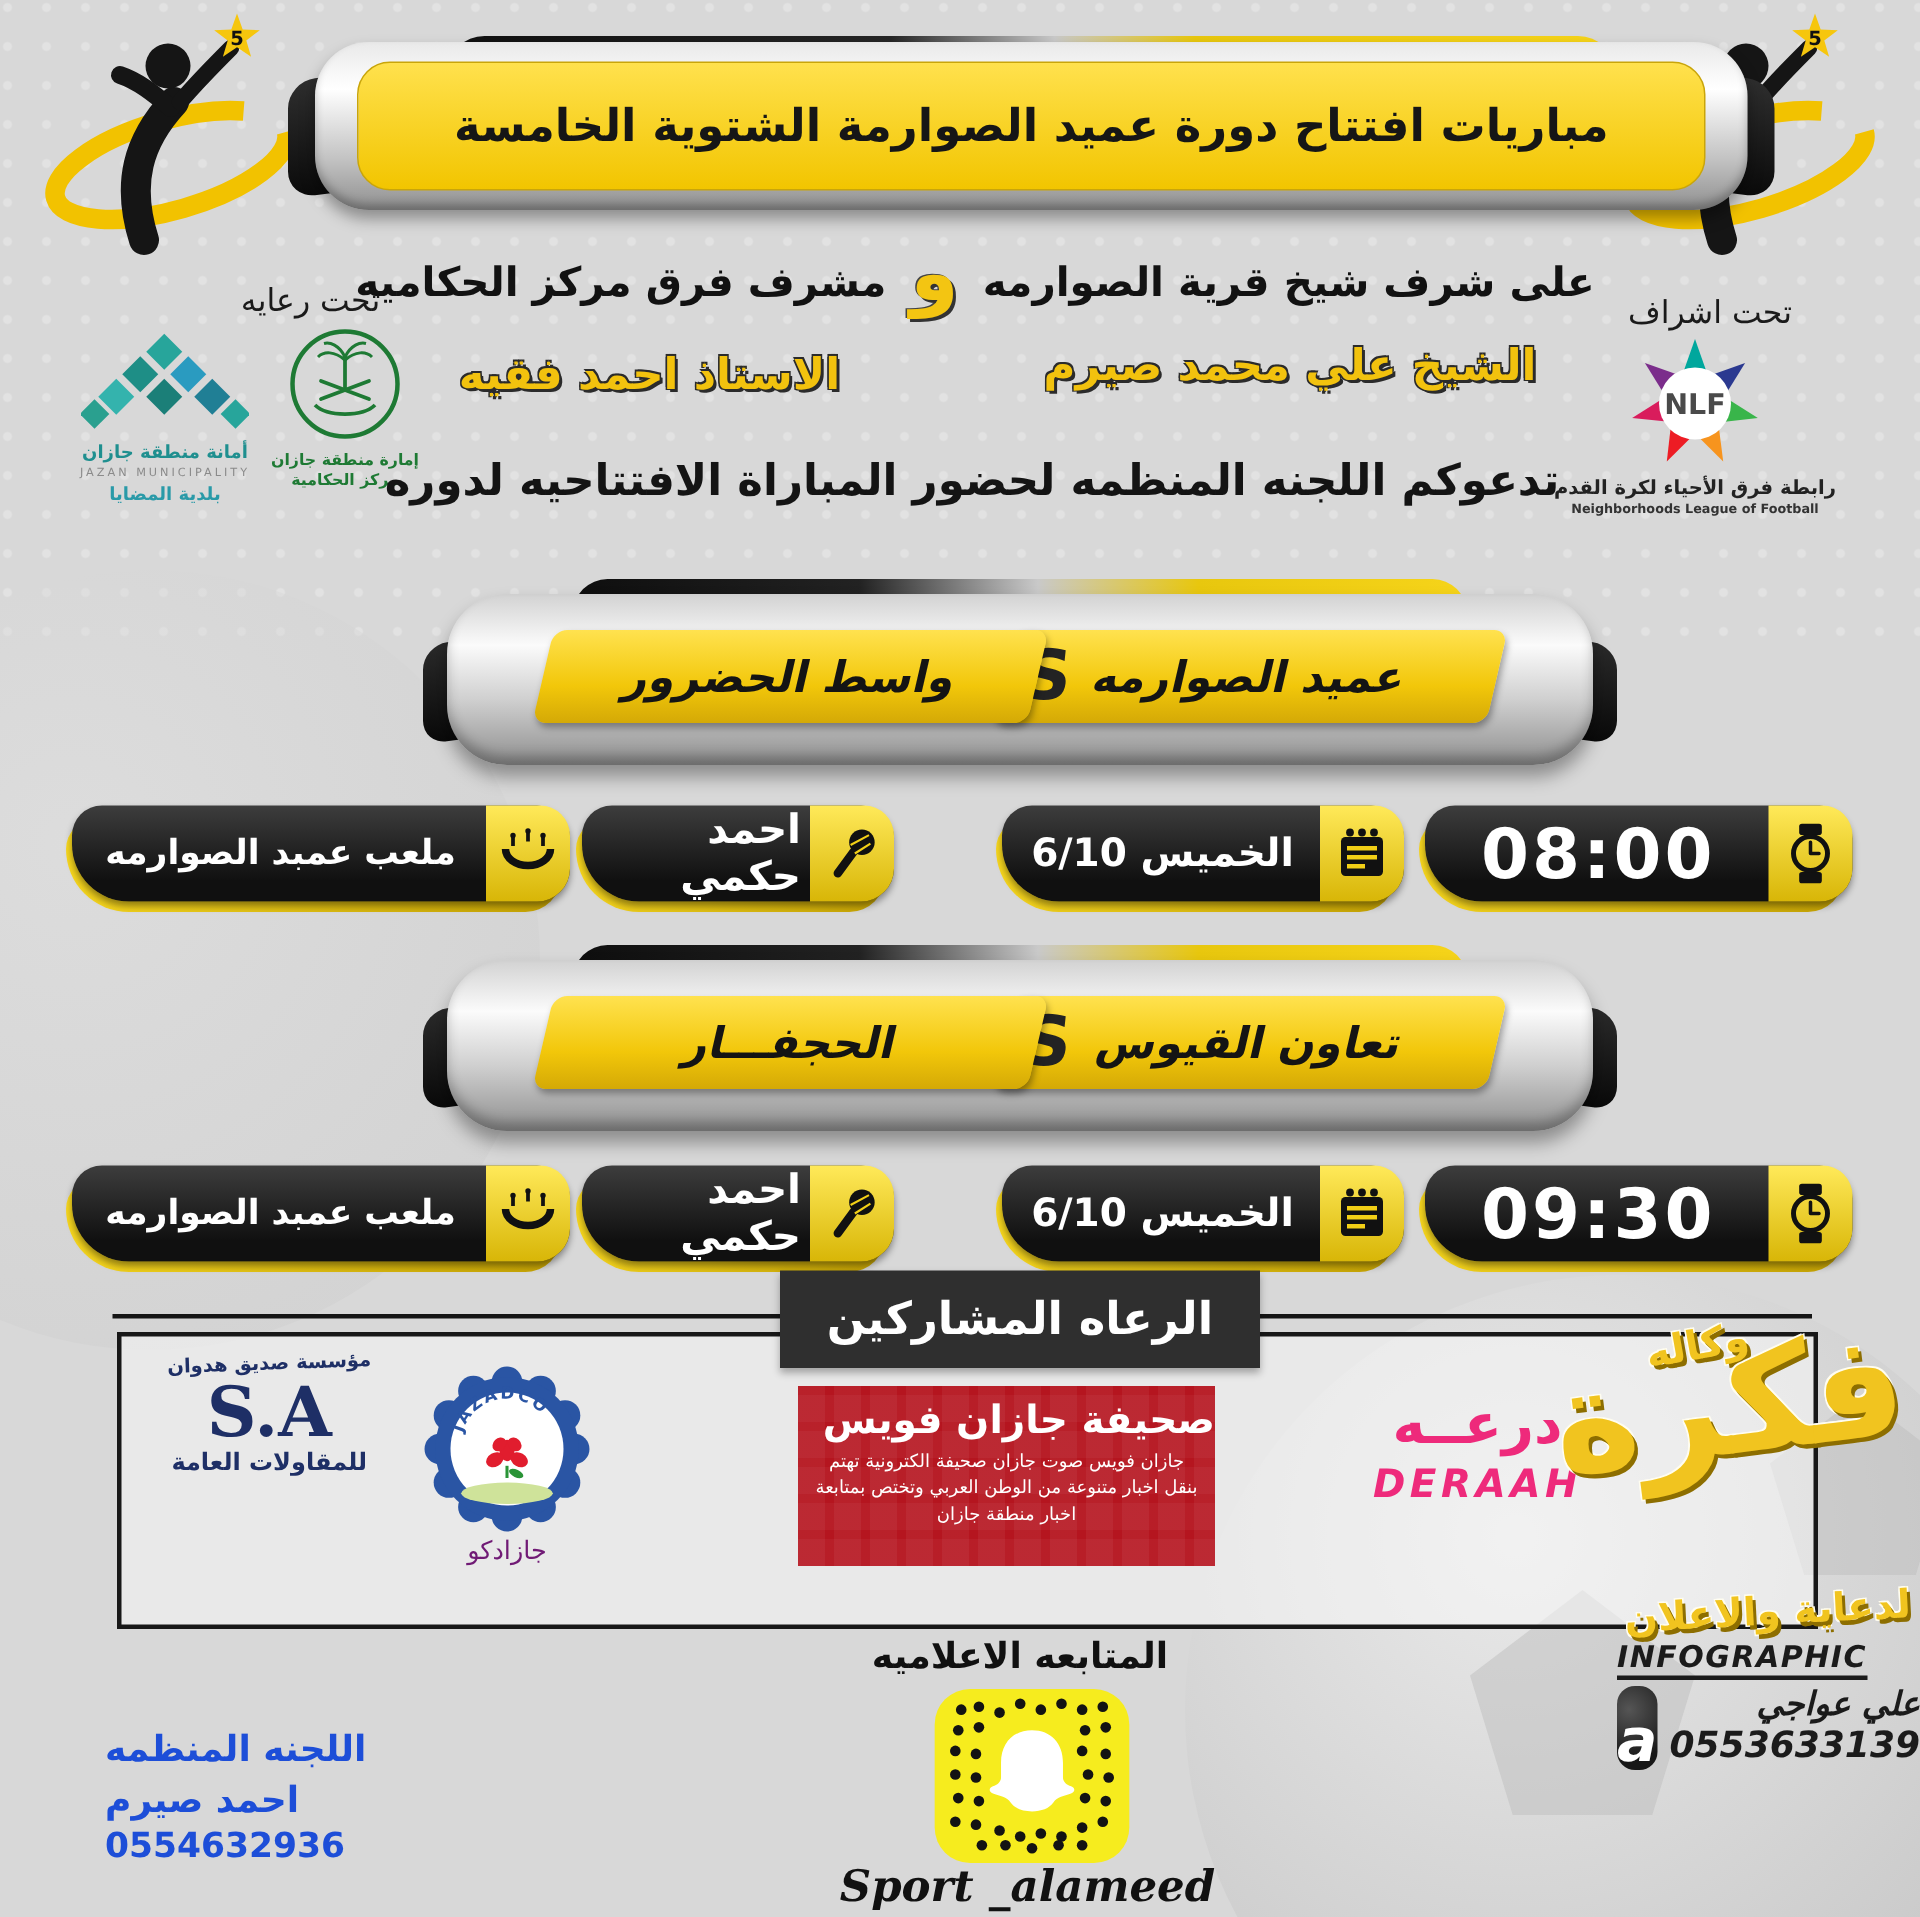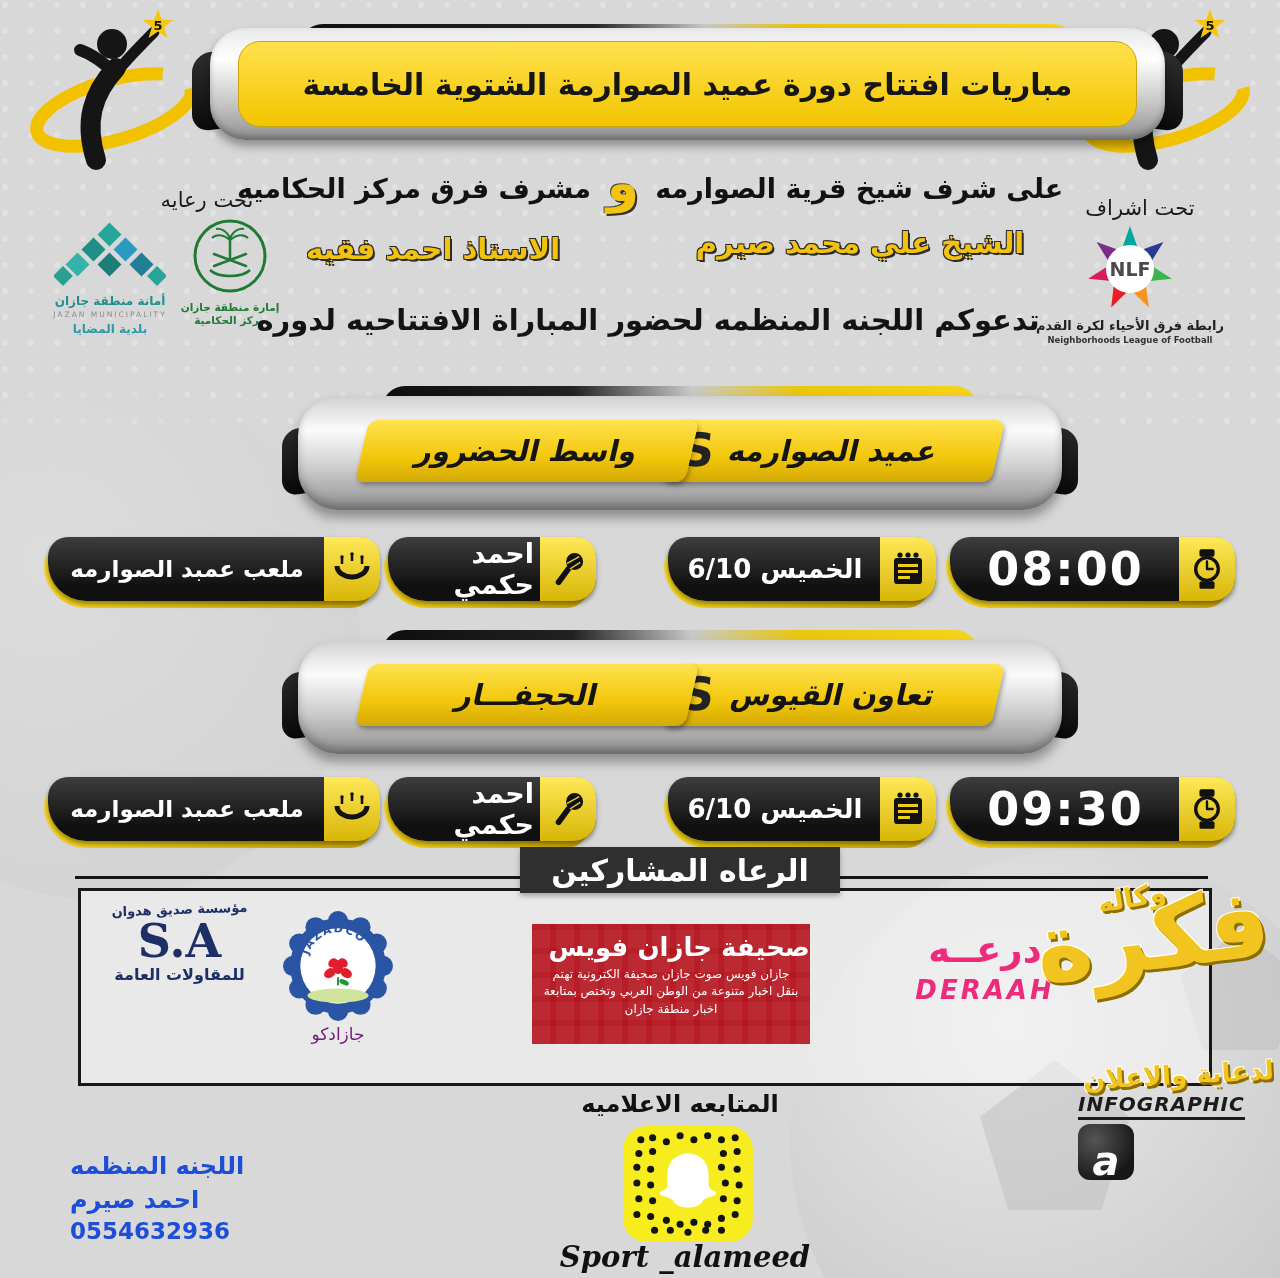--- a/index.html
+++ b/index.html
@@ -95,21 +95,21 @@
     background:linear-gradient(180deg,#ffe959,#d8b607);display:flex;align-items:center;justify-content:center;}
   .pill-text{position:absolute;left:8px;right:62px;top:0;bottom:0;display:flex;align-items:center;justify-content:center;
     color:#fff;font-weight:bold;direction:rtl;}
   .pill.stadium{left:48px;width:332px;}   .pill.stadium .pill-text{font-size:23px;}
   .pill.commentator{left:388px;width:208px;} .pill.commentator .pill-text{font-size:27px;}
   .pill.date{left:668px;width:268px;}     .pill.date .pill-text{font-size:26px;}
   .pill.time{left:950px;width:285px;}     .pill.time .pill-text{font-size:46px;letter-spacing:2px;}
 
   
   .sp-line{position:absolute;left:75px;right:72px;top:876px;height:3px;background:#151515;}
-  .sp-title{position:absolute;left:520px;top:847px;width:320px;height:46px;background:#2f2f2f;
+  .sp-title{position:absolute;left:520px;top:847px;width:320px;height:65px;background:#2f2f2f;
     color:#fff;font-size:30px;font-weight:bold;direction:rtl;display:flex;align-items:center;justify-content:center;
     box-shadow:0 3px 5px rgba(0,0,0,.3);z-index:3;}
   .sp-box{position:absolute;left:78px;top:888px;width:1128px;height:192px;border:3px solid #181818;
     background:rgba(248,248,248,.55);z-index:1;}
   .sa-block{left:92px;top:902px;width:175px;z-index:2;color:#1e2f66;}
   .sa-arc{font-size:13px;font-weight:bold;direction:rtl;transform:rotate(-2deg);}
   .sa-abbr{font-family:"DejaVu Serif",serif;font-size:46px;font-weight:bold;line-height:1.05;}
   .sa-sub{font-size:16px;font-weight:bold;direction:rtl;}
   .jz-block{left:268px;top:910px;width:140px;z-index:2;}
   .jz-name{font-size:17px;font-weight:normal;color:#701a75;direction:rtl;margin-top:-2px;}
@@ -496,16 +496,20 @@
       </g>
       <path d="M66,28 c-13,0 -21,9 -21,22 v10 c0,3 -2.5,5 -5.5,6 c-3,1 -3,4 0.5,5 c4,1.5 9,2 11.5,6 c2.7,4 8.2,6 14.5,6 c6.3,0 11.8,-2 14.5,-6 c2.5,-4 7.5,-4.5 11.5,-6 c3.5,-1 3.5,-4 0.5,-5 c-3,-1 -5.5,-3 -5.5,-6 v-10 c0,-13 -8,-22 -21,-22 z" fill="#fff"></path>
     </svg>
   </div>
   <div class="handle">Sport _alameed</div>
 
   <div class="infog">
     <div class="infog-label">INFOGRAPHIC</div>
     <div class="infog-row">
       <div class="infog-avatar">a</div>
+      <div>
+        <div class="infog-name">علي عواجي</div>
+        <div class="infog-phone">0553633139</div>
+      </div>
     </div>
   </div>
 
 </div>
 
 </body></html>

